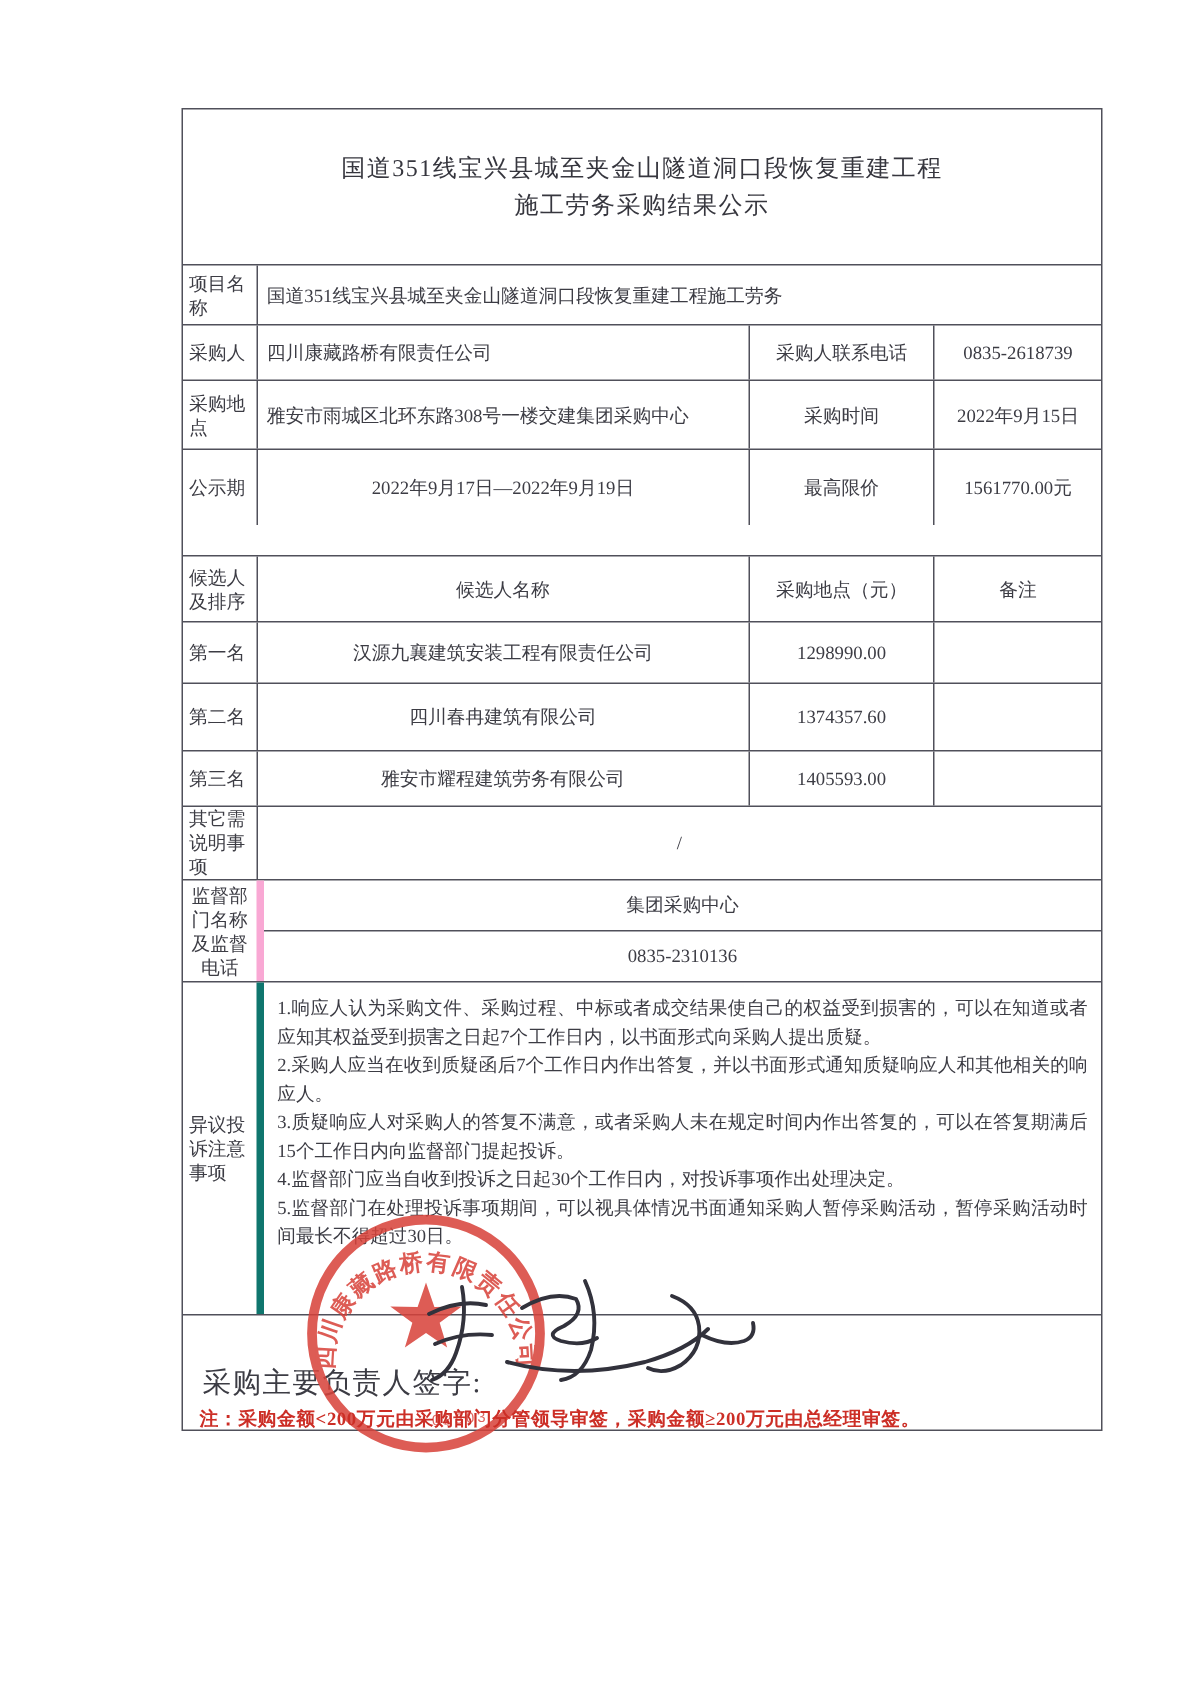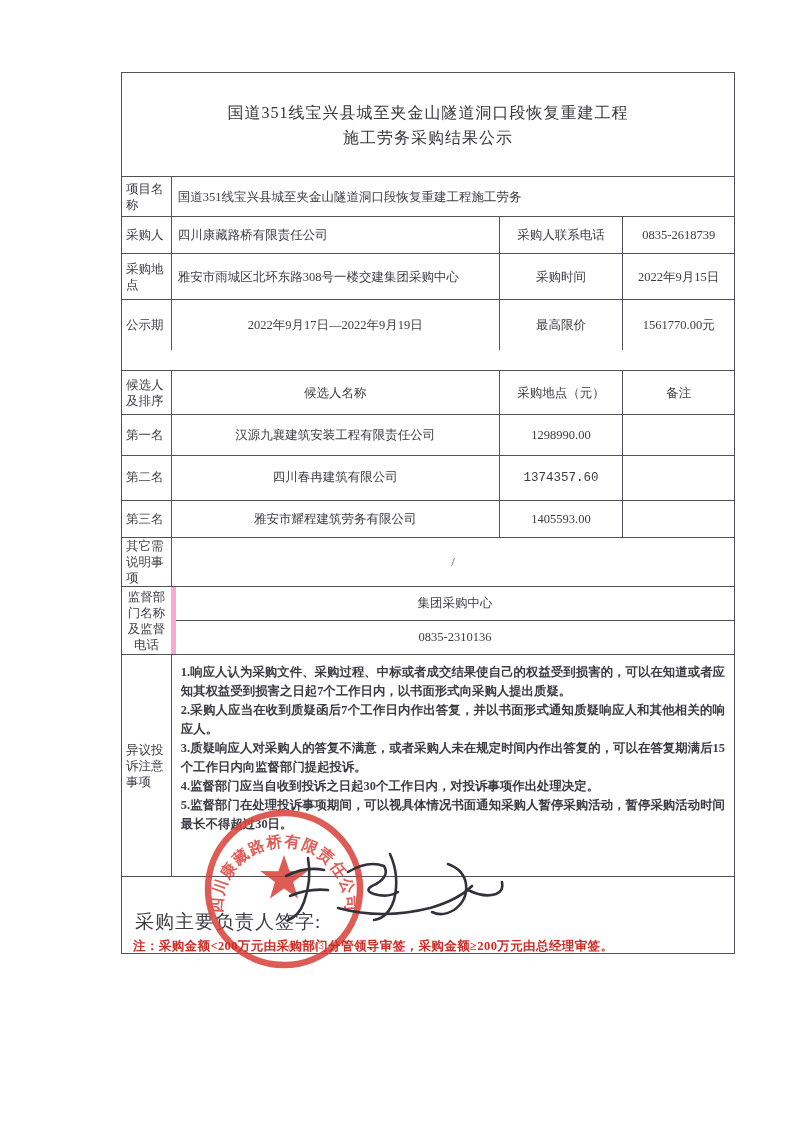--- a/index.html
+++ b/index.html
@@ -30,39 +30,38 @@
   .span-rest { width: 565px; }
   .center { justify-content: center; text-align: center; }
   
   .r-title { height: 103px; display: flex; flex-direction: column; align-items: center; justify-content: center; }
   .r-project { height: 40px; }
   .r-purchaser { height: 37px; }
   .r-location { height: 46px; }
   .r-publicity { height: 51px; }
   .r-chead { height: 44px; margin-top: 20px; }
   .r-cand1 { height: 41px; }
-  .r-cand2 { height: 45px; font-family: Liberation Mono, monospace; }
+  .r-cand2 { height: 45px; }
   .r-cand3 { height: 37px; }
   .r-other { height: 49px; }
   .r-supervision { height: 68px; }
   .r-objection { height: 222px; }
   .r-sign { height: 77px; position: relative; display: block; }
 
   .title-line { font-size: 16px; font-weight: normal; line-height: 25px; letter-spacing: 1px; color: #36363e; }
 
   .sup-right { width: 565px; display: flex; flex-direction: column; }
   .sup-cell { flex: 1; display: flex; align-items: center; justify-content: center; font-size: 12.5px; }
   .sup-cell + .sup-cell { border-top: 1px solid #50505a; }
 
   .objection-cell {
     display: block; width: 565px;
     padding: 8px 9px 6px 9px;
     font-size: 12.4px; line-height: 19px;
-    border-left: 1px solid #0f766e;
-    font-weight: bold;
+    border-left: 5px solid #0f766e;
   }
   .objection-item { text-align: justify; }
 
   .sign-label { position: absolute; left: 13px; top: 32px; font-size: 19px; letter-spacing: 1px; }
 
   .stamp { position: absolute; left: 194px; top: 799px; width: 180px; height: 180px; opacity: 0.86; pointer-events: none; }
   .stamp-code {
     position: absolute; left: 288px; top: 941px;
     font-size: 10px; color: #d8423a; letter-spacing: 2px;
     transform: rotate(-4deg); opacity: 0.8; pointer-events: none;

